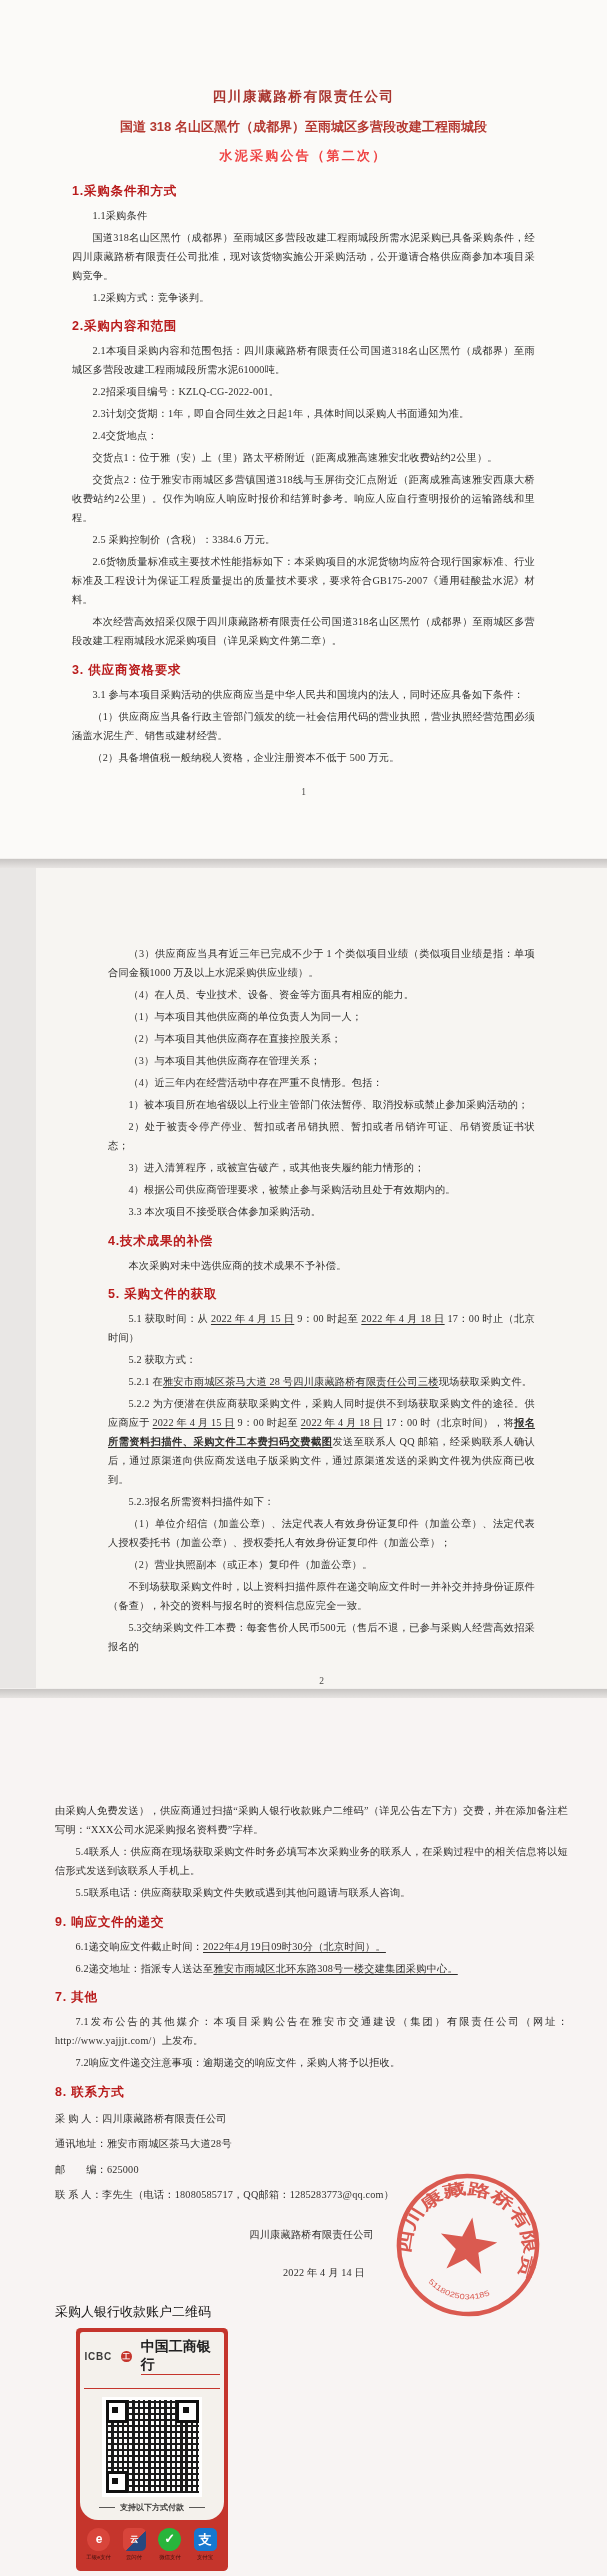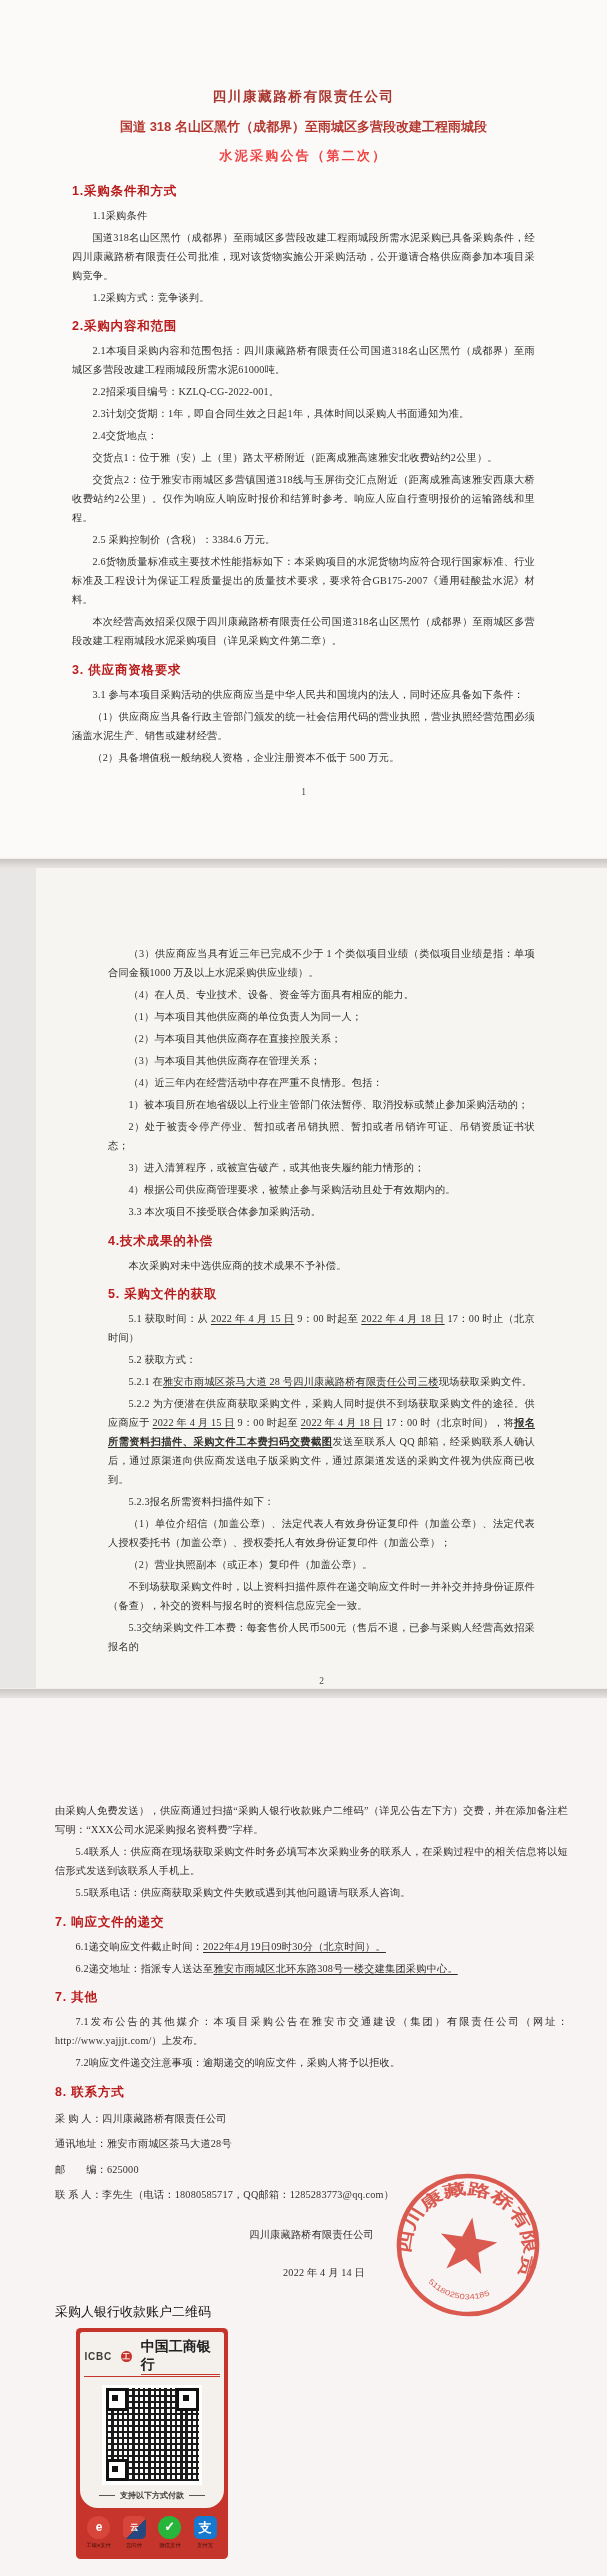--- a/index.html
+++ b/index.html
@@ -48,21 +48,21 @@
 
   
   .qr-label{font-family:"Liberation Sans","DejaVu Sans",sans-serif; font-weight:normal;
             font-size:13px; margin:20px 0 7.6px 0; color:#151413;}
   .icbc-card{
     width:152px; margin-left:21px; background:#c5352c; border-radius:4.6px;
     padding:3.8px; box-sizing:border-box;
   }
   .icbc-inner{background:#f4f1ec; border-radius:3px 3px 18px 18px; padding:6px 4.6px 7.6px 4.6px;}
   .icbc-head{display:flex; align-items:center; justify-content:center; gap:9px;
-             border-bottom:1.5px solid #c5352c; padding-bottom:1px;
+             border-bottom:1.5px solid #c5352c; padding-bottom:13px;
              font-family:"Liberation Sans","DejaVu Sans",sans-serif;}
   .icbc-en{font-weight:bold; font-size:10px; color:#3c3b3a; letter-spacing:0.8px;}
   .icbc-logo{width:11.4px; height:11.4px; border-radius:50%; background:#c5352c; color:#fff;
              font-size:7.6px; line-height:11.4px; text-align:center; font-weight:bold;}
   .icbc-cn{font-weight:bold; font-size:14px; color:#222; border-bottom:0.8px solid #c5352c;}
   .qr-box{width:93px; height:93px; margin:7.6px auto 4.6px auto; background:#fff;
           position:relative; padding:3.8px;}
   .qr-pattern{width:100%; height:100%;
     background:
       repeating-linear-gradient(90deg,#1b1b1b 0 2.3px,transparent 2.3px 5.3px),
@@ -150,21 +150,21 @@
   </section>
 
   <div class="page-sep"></div>
 
   <section class="page page-3">
     <div class="inner">
       <div class="blocks">
           <p class="para noindent">由采购人免费发送），供应商通过扫描“采购人银行收款账户二维码”（详见公告左下方）交费，并在添加备注栏写明：“XXX公司水泥采购报名资料费”字样。</p>
           <p class="para">5.4联系人：供应商在现场获取采购文件时务必填写本次采购业务的联系人，在采购过程中的相关信息将以短信形式发送到该联系人手机上。</p>
           <p class="para">5.5联系电话：供应商获取采购文件失败或遇到其他问题请与联系人咨询。</p>
-          <div class="h">7. 响应文件的递交</div>
+          <div class="h">9. 响应文件的递交</div>
           <p class="para"><span class="">6.1递交响应文件截止时间：</span><span class="u">2022年4月19日09时30分（北京时间）。</span></p>
           <p class="para"><span class="">6.2递交地址：指派专人送达至</span><span class="u">雅安市雨城区北环东路308号一楼交建集团采购中心。</span></p>
           <div class="h">7. 其他</div>
           <p class="para">7.1发布公告的其他媒介：本项目采购公告在雅安市交通建设（集团）有限责任公司（网址：http://www.yajjjt.com/）上发布。</p>
           <p class="para">7.2响应文件递交注意事项：逾期递交的响应文件，采购人将予以拒收。</p>
           <div class="h">8. 联系方式</div>
           <p class="para contact">采 购 人：四川康藏路桥有限责任公司</p>
           <p class="para contact">通讯地址：雅安市雨城区茶马大道28号</p>
           <p class="para contact">邮　　编：625000</p>
           <p class="para contact">联 系 人：李先生（电话：18080585717，QQ邮箱：1285283773@qq.com）</p>

